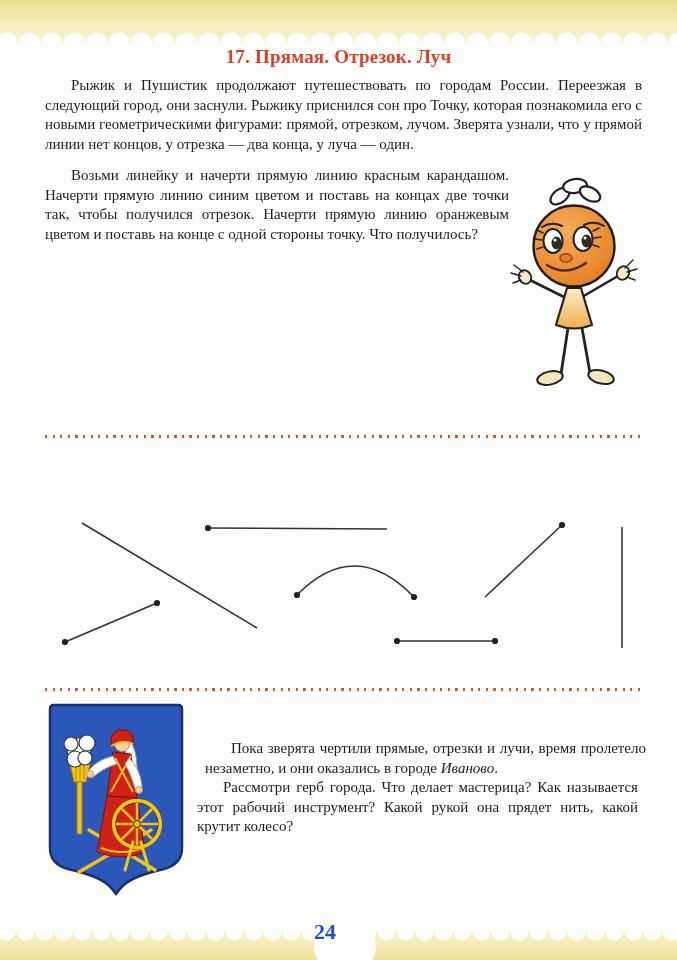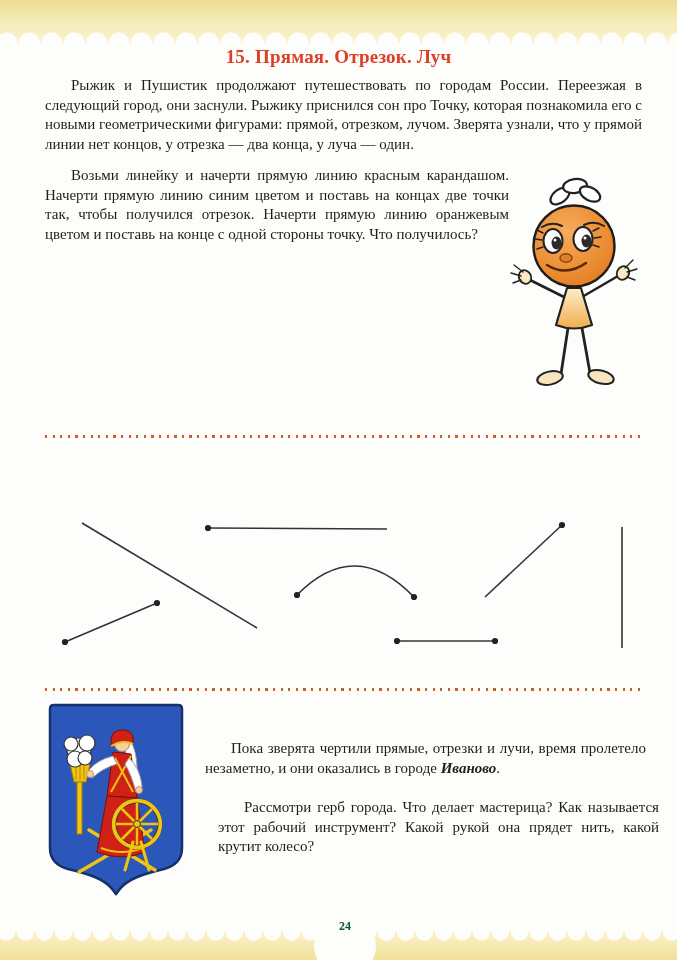--- a/index.html
+++ b/index.html
@@ -26,41 +26,41 @@
   .band-bottom::before {
     content:""; position:absolute; left:-3px; right:0; top:-9px; height:18px;
     background-image:radial-gradient(circle at 9.5px 9px, #fdfdfb 8.3px, rgba(253,253,251,0) 9px);
     background-size:19px 18px;
   }
   .pagenum-bump {
     position:absolute; left:314px; top:915px; width:62px; height:62px;
     border-radius:50%; background:#fdfdfb;
   }
   .page-number {
-    position:absolute; left:314px; top:919px; width:62px; text-align:center;
-    font-weight:700; font-size:12px; color:#14532d;
+    position:absolute; left:314px; top:919px; width:62px; text-align:left;
+    font-weight:700; font-size:22px; color:#1d4ed8;
   }
 
   
   .lesson-title {
     position:absolute; left:0; top:46px; width:677px; margin:0;
     text-align:center; font-size:19px; font-weight:700; color:#dc4027;
     letter-spacing:0.2px;
   }
   .para {
     position:absolute; margin:0; font-size:15px; line-height:19.6px;
     text-align:justify; text-indent:26px;
   }
   .p-intro  { left:45px; top:76px;  width:597px; }
   .p-draw   { left:45px; top:166px; width:464px; }
   .p-trace  { left:45px; top:451px; width:599px; z-index:3; }
   .p-story  { left:205px; top:739px; width:441px; }
-  .p-herb   { left:218px; top:778px; width:441px;margin-top:20px; }
+  .p-herb   { left:197px; top:778px; width:441px; }
   .term-italic { }
-  .city-name { font-style:italic; font-weight:700; }
+  .city-name { font-style:italic; font-weight:400; }
 
   
   .dotted {
     position:absolute; left:45px; width:597px; height:3px;
     background-image:repeating-linear-gradient(90deg,
       #cf5b28 0, #cf5b28 2.3px, rgba(0,0,0,0) 2.3px, rgba(0,0,0,0) 7.6px);
   }
   .dotted-1 { top:435px; }
   .dotted-2 { top:688px; }
 
@@ -79,21 +79,21 @@
   .figures-svg   { position:absolute; left:0;    top:500px; z-index:1; }
   .emblem-svg    { position:absolute; left:45px; top:702px; }
 </style>
 </head>
 <body>
 
 <div class="page">
 
   <div class="band-top"></div>
 
-  <h1 class="lesson-title">15. Прямая. Отрезок. Луч</h1>
+  <h1 class="lesson-title">17. Прямая. Отрезок. Луч</h1>
 
   <p class="para p-intro"><span>Рыжик и Пушистик продолжают путешествовать по городам России. Переезжая в следующий город, они заснули. Рыжику приснился сон про Точку, которая познакомила его с новыми геометрическими фигурами: </span><span class="term-italic">прямой</span><span>, </span><span class="term-italic">отрезком</span><span>, </span><span class="term-italic">лучом</span><span>. Зверята узнали, что у прямой линии нет концов, у отрезка — два конца, у луча — один.</span></p>
 
   <p class="para p-draw">Возьми линейку и начерти прямую линию красным карандашом. Начерти прямую линию синим цветом и поставь на концах две точки так, чтобы получился отрезок. Начерти прямую линию оранжевым цветом и поставь на конце с одной стороны точку. Что получилось?</p>
 
   <svg class="character-svg" width="172" height="226" viewBox="0 0 172 226" xmlns="http://www.w3.org/2000/svg">
     <defs>
       <radialGradient id="headGrad" cx="40%" cy="32%" r="80%">
         <stop offset="0%" stop-color="#f6ab5b"></stop>
           <stop offset="70%" stop-color="#ea8a2e"></stop>

